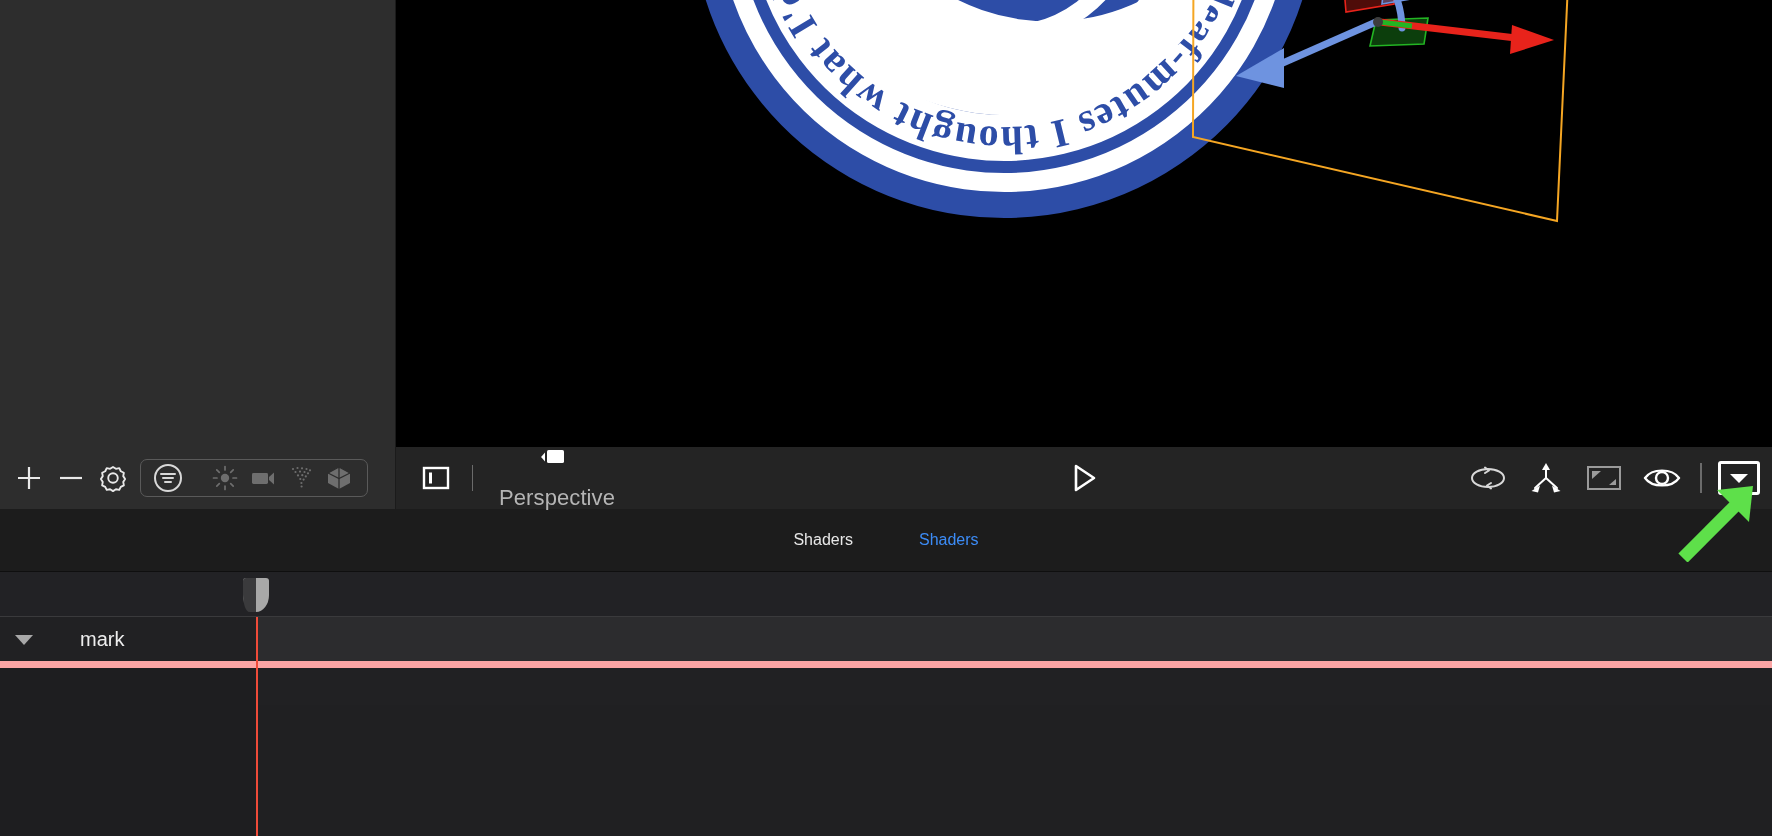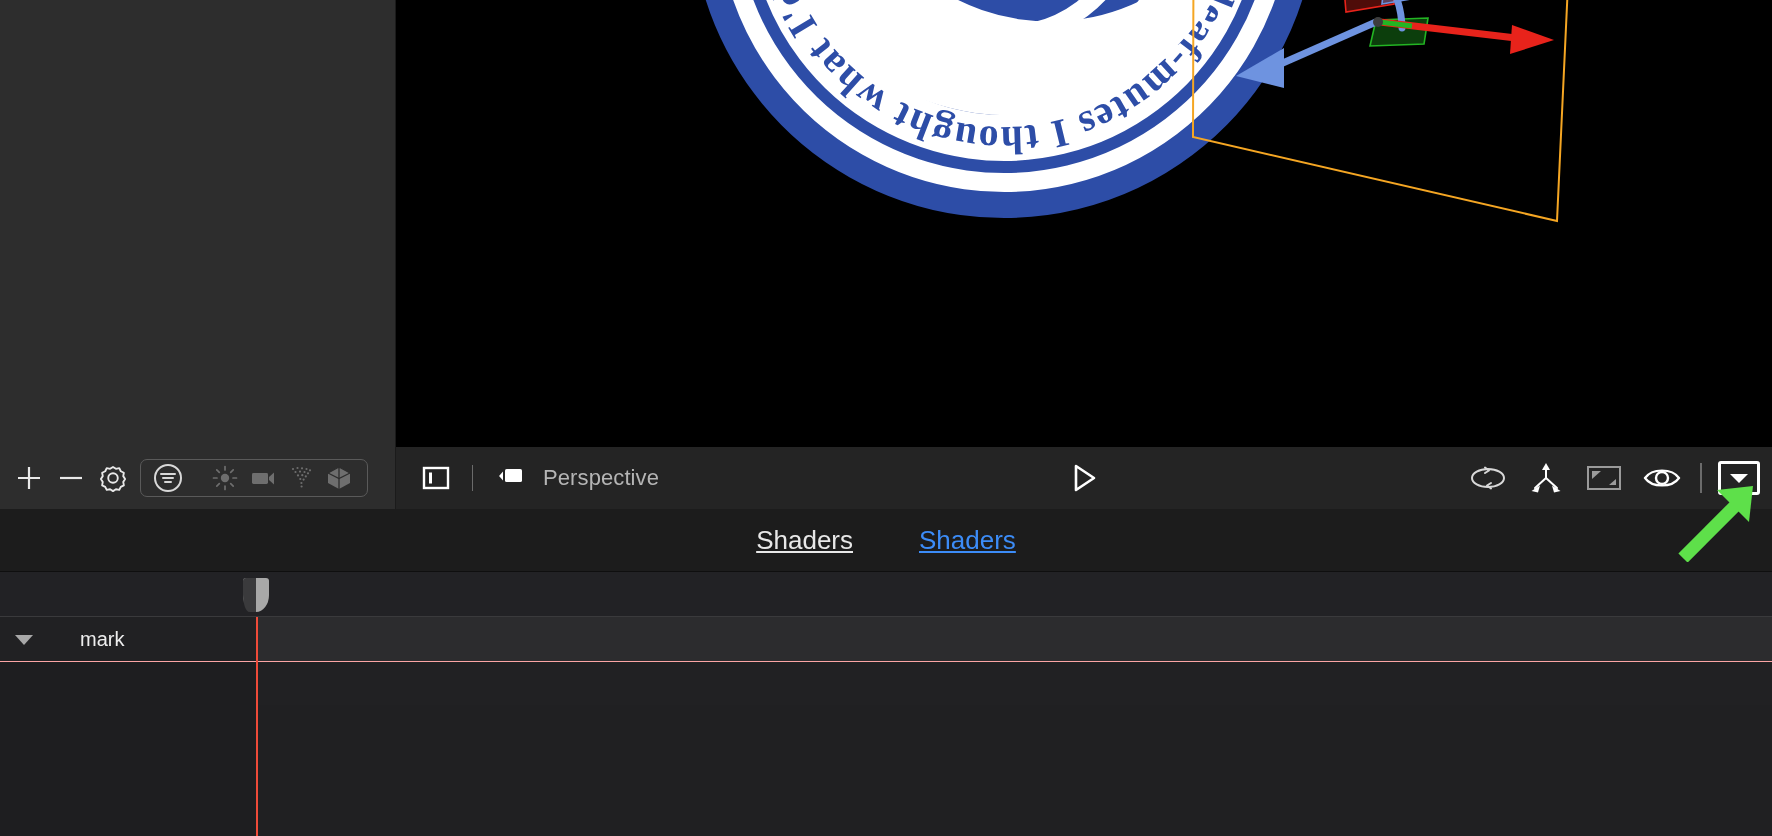--- a/index.html
+++ b/index.html
@@ -122,20 +122,21 @@
     width: 1px;
     height: 26px;
     background: #6b6b6b;
     margin: 0 16px;
   }
   .vt-cam {
     display: flex;
     align-items: center;
     gap: 12px;
     margin-left: 10px;
+    flex-direction: column;
   }
   .vt-cam-label {
     color: #b5b5b5;
     font-size: 22px;
     letter-spacing: .1px;
   }
   .vt-center {
     position: absolute;
     left: 0; right: 0;
     display: flex;
@@ -171,23 +172,22 @@
     height: 62px;
     flex: 0 0 62px;
     background: #1c1c1c;
     display: flex;
     align-items: center;
     justify-content: center;
     gap: 66px;
     border-bottom: 1px solid #0f0f0f;
   }
   .tab {
-    font-size: 26px;
+    font-size: 16px;
     color: #e8e8e8;
-    text-decoration: underline;
   }
   .tab.selected { color: #3c8cf7; }
 
   
   .timeline {
     flex: 1 1 auto;
     background: #1e1e1e;
     position: relative;
     display: flex;
     flex-direction: column;
@@ -202,21 +202,21 @@
   }
   .tl-body {
     flex: 1 1 auto;
     position: relative;
   }
   .tl-track-row {
     height: 44px;
     display: flex;
     align-items: center;
     background: #252527;
-    border-bottom: 1px solid #fca5a5;
+    border-bottom: 7px solid #fca5a5;
     position: relative;
   }
   .tl-track-name-col {
     width: 256px;
     flex: 0 0 256px;
     display: flex;
     align-items: center;
     height: 100%;
     background: #212123;
     box-sizing: border-box;

